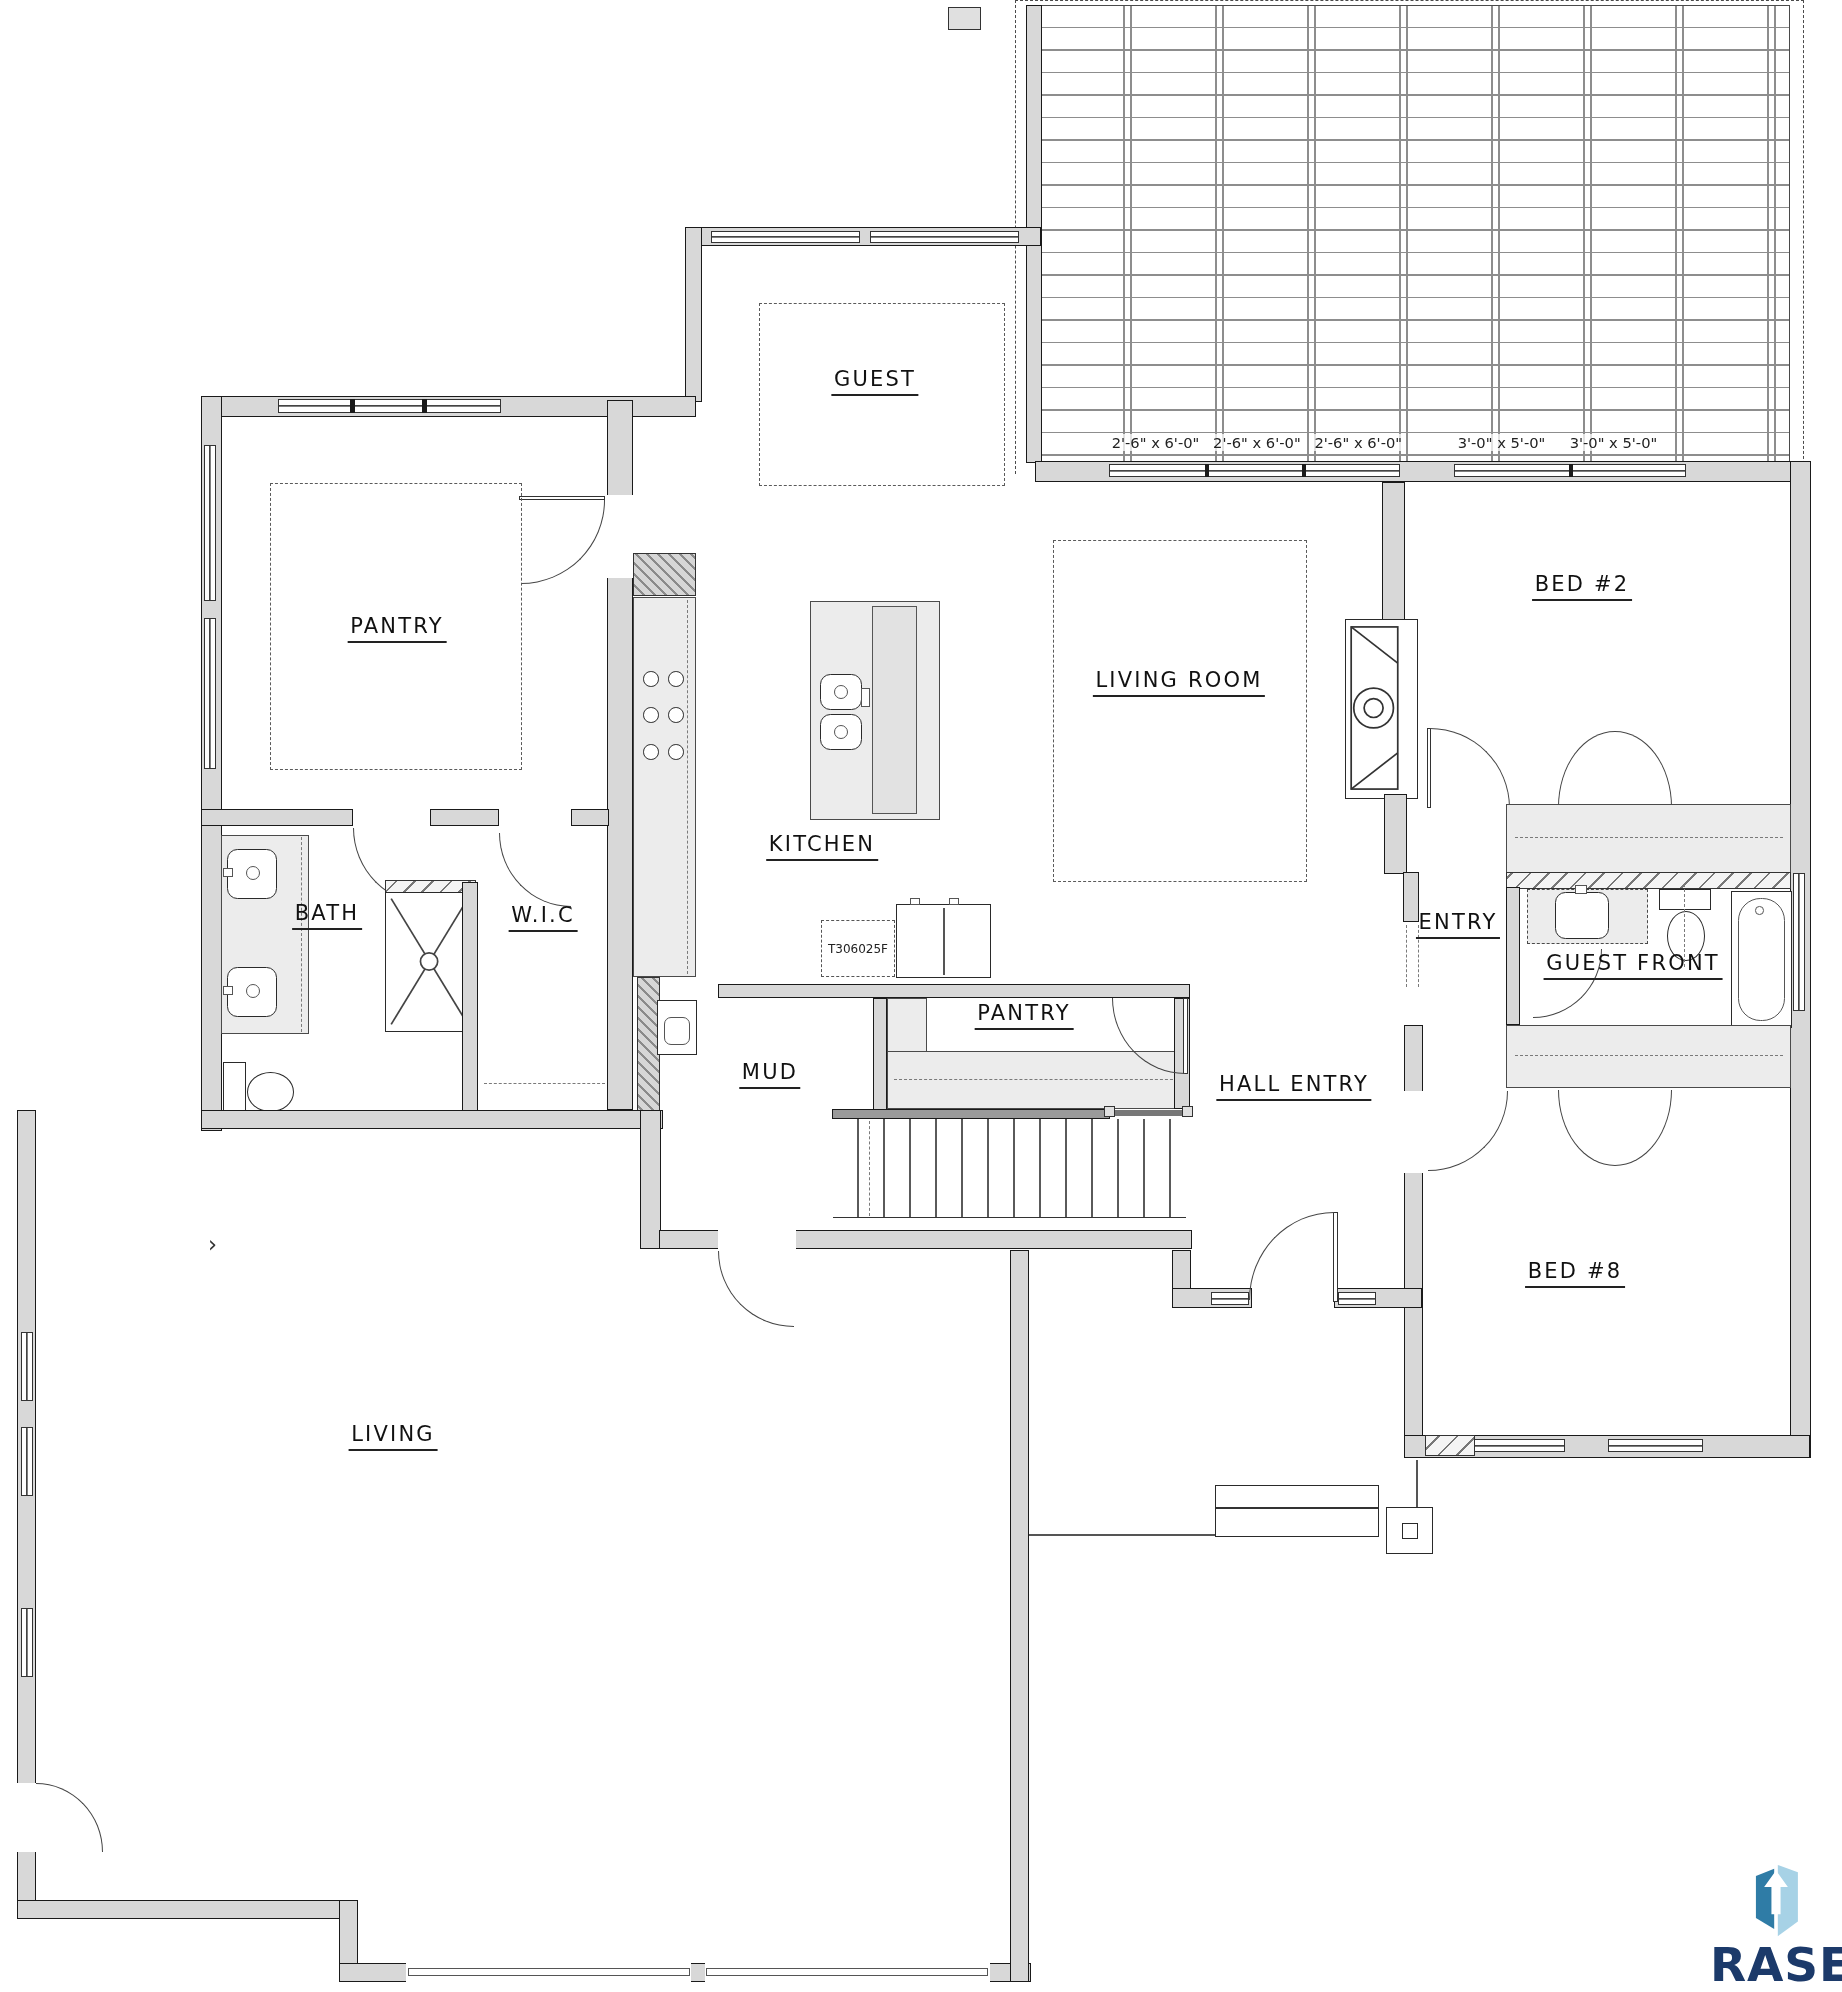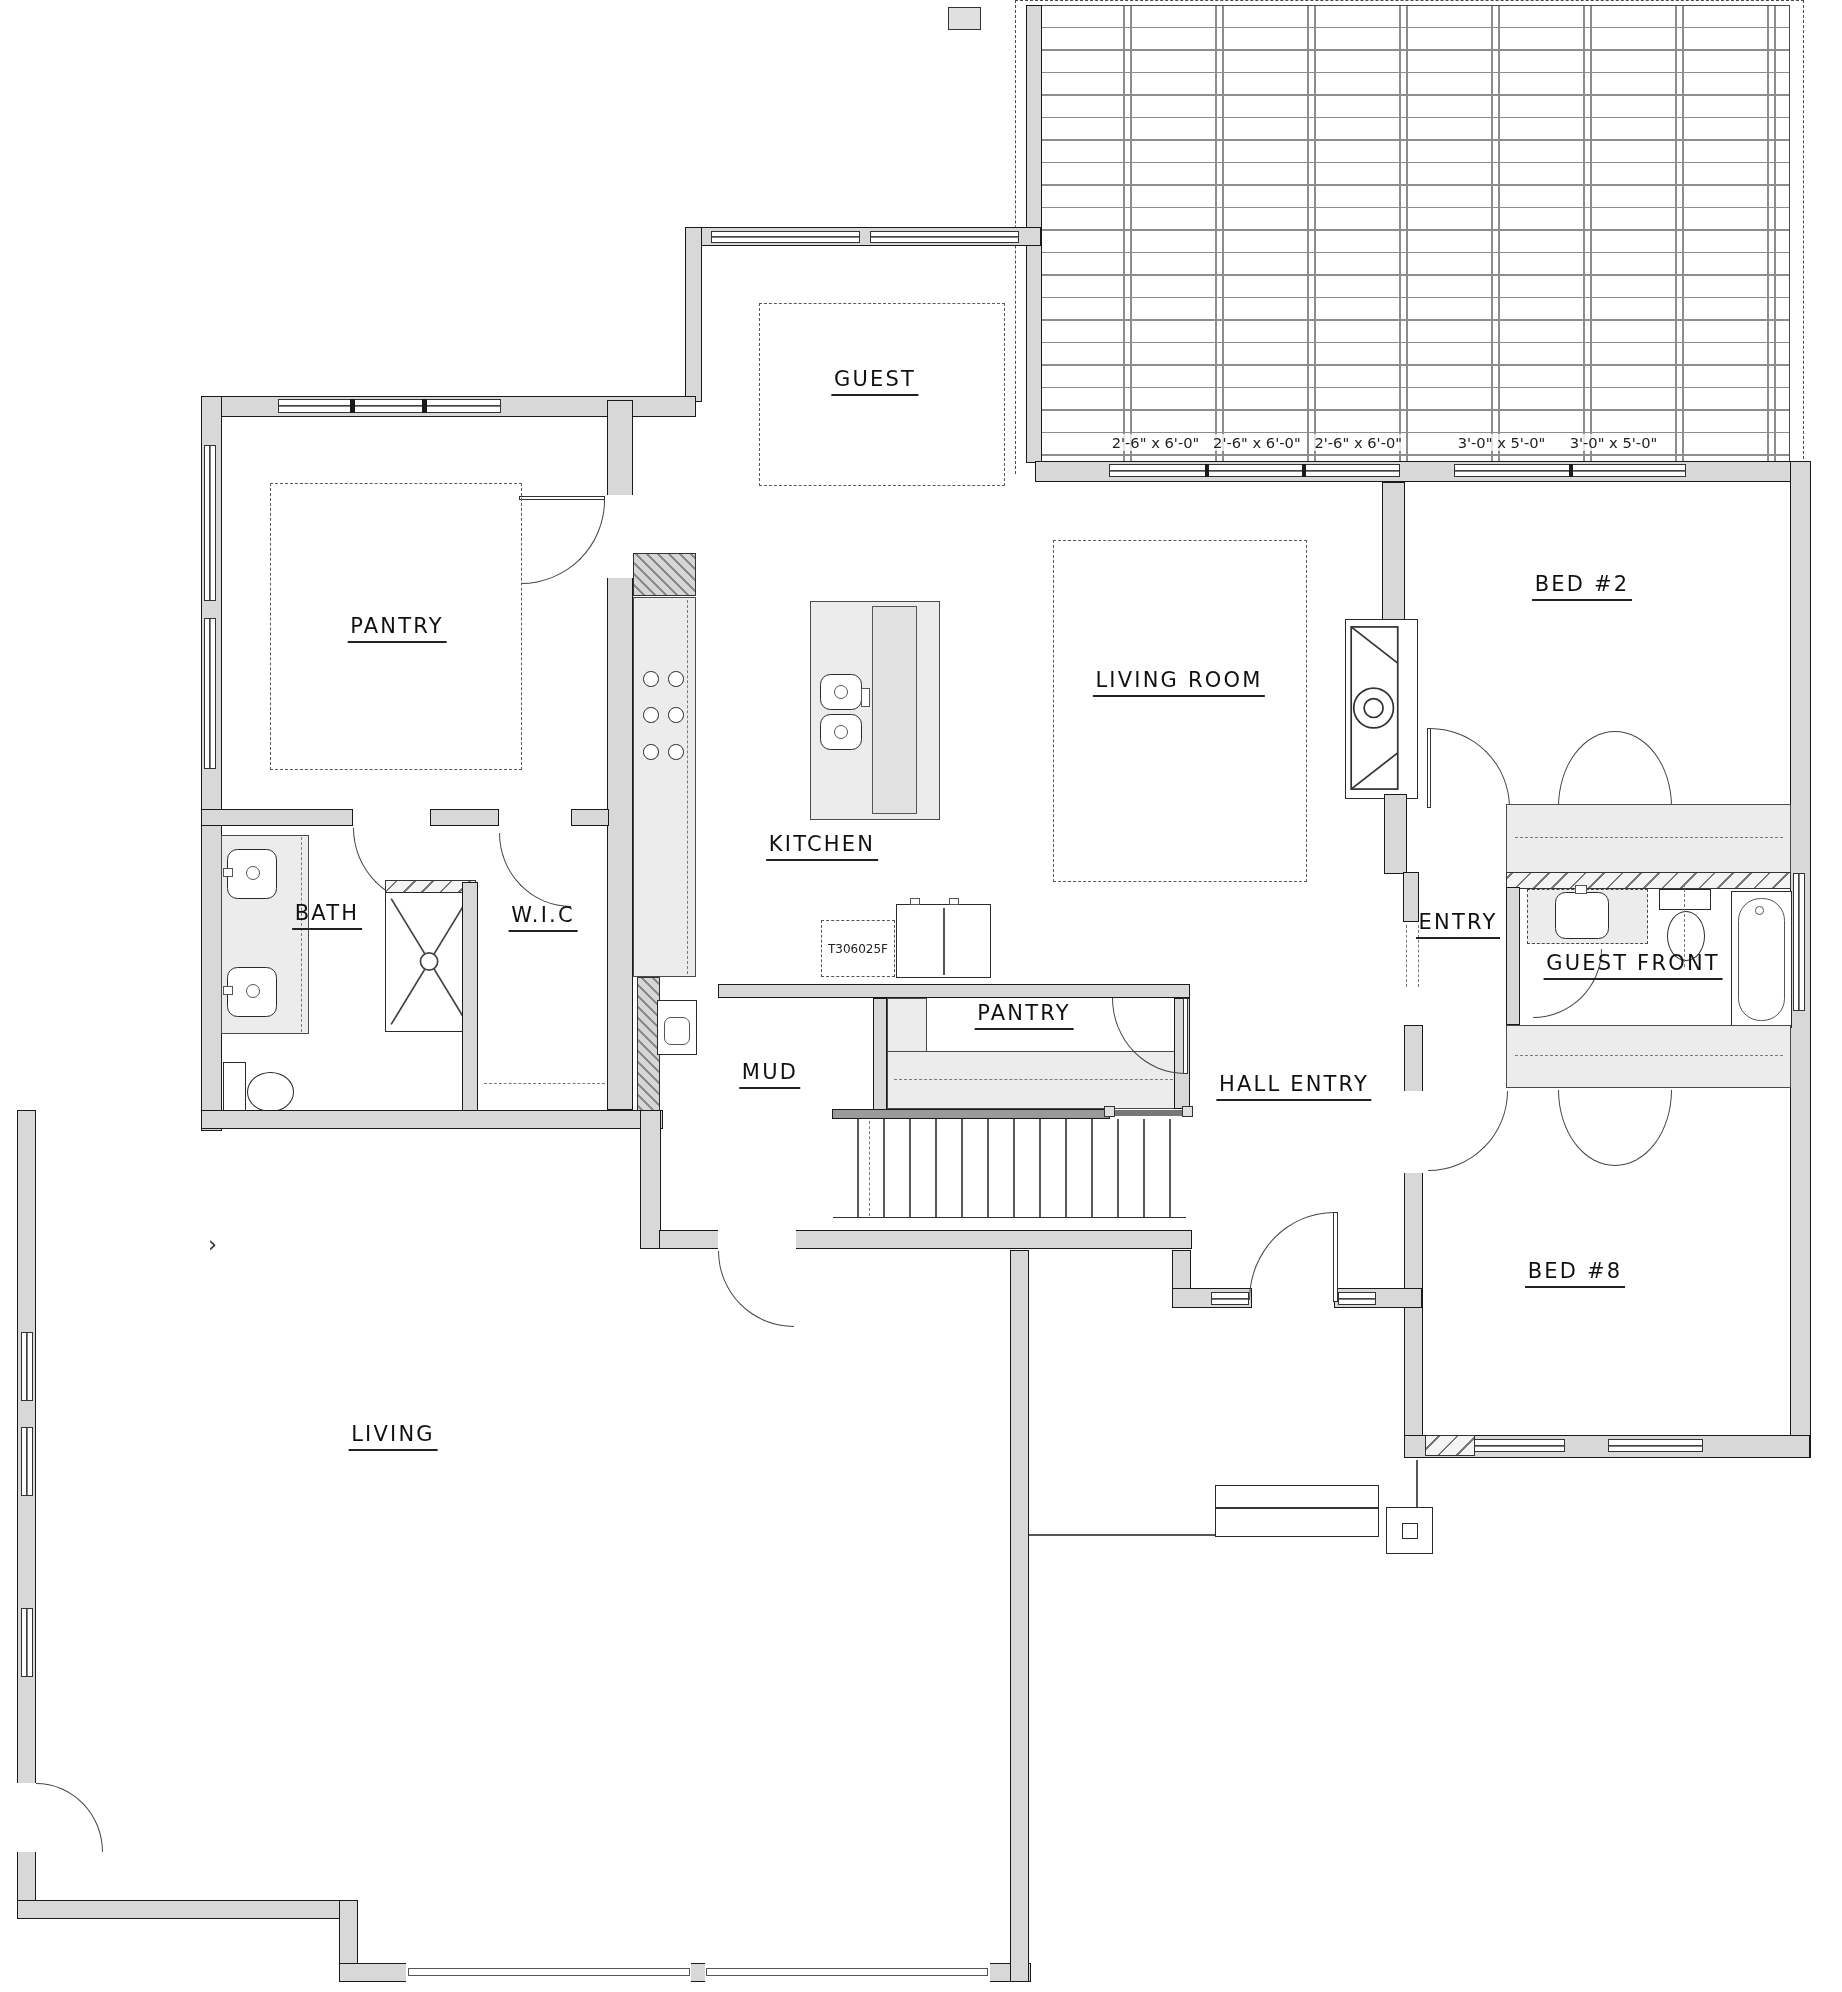--- a/index.html
+++ b/index.html
@@ -273,15 +273,23 @@
   <div class="lbl" style="left:327px;top:901px"><span>BATH</span></div>
   <div class="lbl" style="left:543px;top:903px"><span>W.I.C</span></div>
   <div class="lbl" style="left:1458px;top:910px"><span>ENTRY</span></div>
   <div class="lbl" style="left:1633px;top:951px"><span>GUEST FRONT</span></div>
   <div class="lbl" style="left:1024px;top:1001px"><span>PANTRY</span></div>
   <div class="lbl" style="left:770px;top:1060px"><span>MUD</span></div>
   <div class="lbl" style="left:1294px;top:1072px"><span>HALL ENTRY</span></div>
   <div class="lbl" style="left:1575px;top:1259px"><span>BED #8</span></div>
   <div class="lbl" style="left:393px;top:1422px"><span>LIVING</span></div>
 
+  <div id="logo">
+    <svg width="52" height="73" viewBox="0 0 56 80">
+      <polygon points="30,0 52,8 52,62 30,78" fill="#a7d2e6"></polygon>
+      <polygon points="6,12 26,4 26,70 6,58" fill="#2f7ca6"></polygon>
+      <polygon points="28,6 41,24 33,24 33,54 23,54 23,24 15,24" fill="#ffffff"></polygon>
+    </svg>
+    <div class="word">RASE</div>
+  </div>
 
 </div>
 
 
 </body></html>

